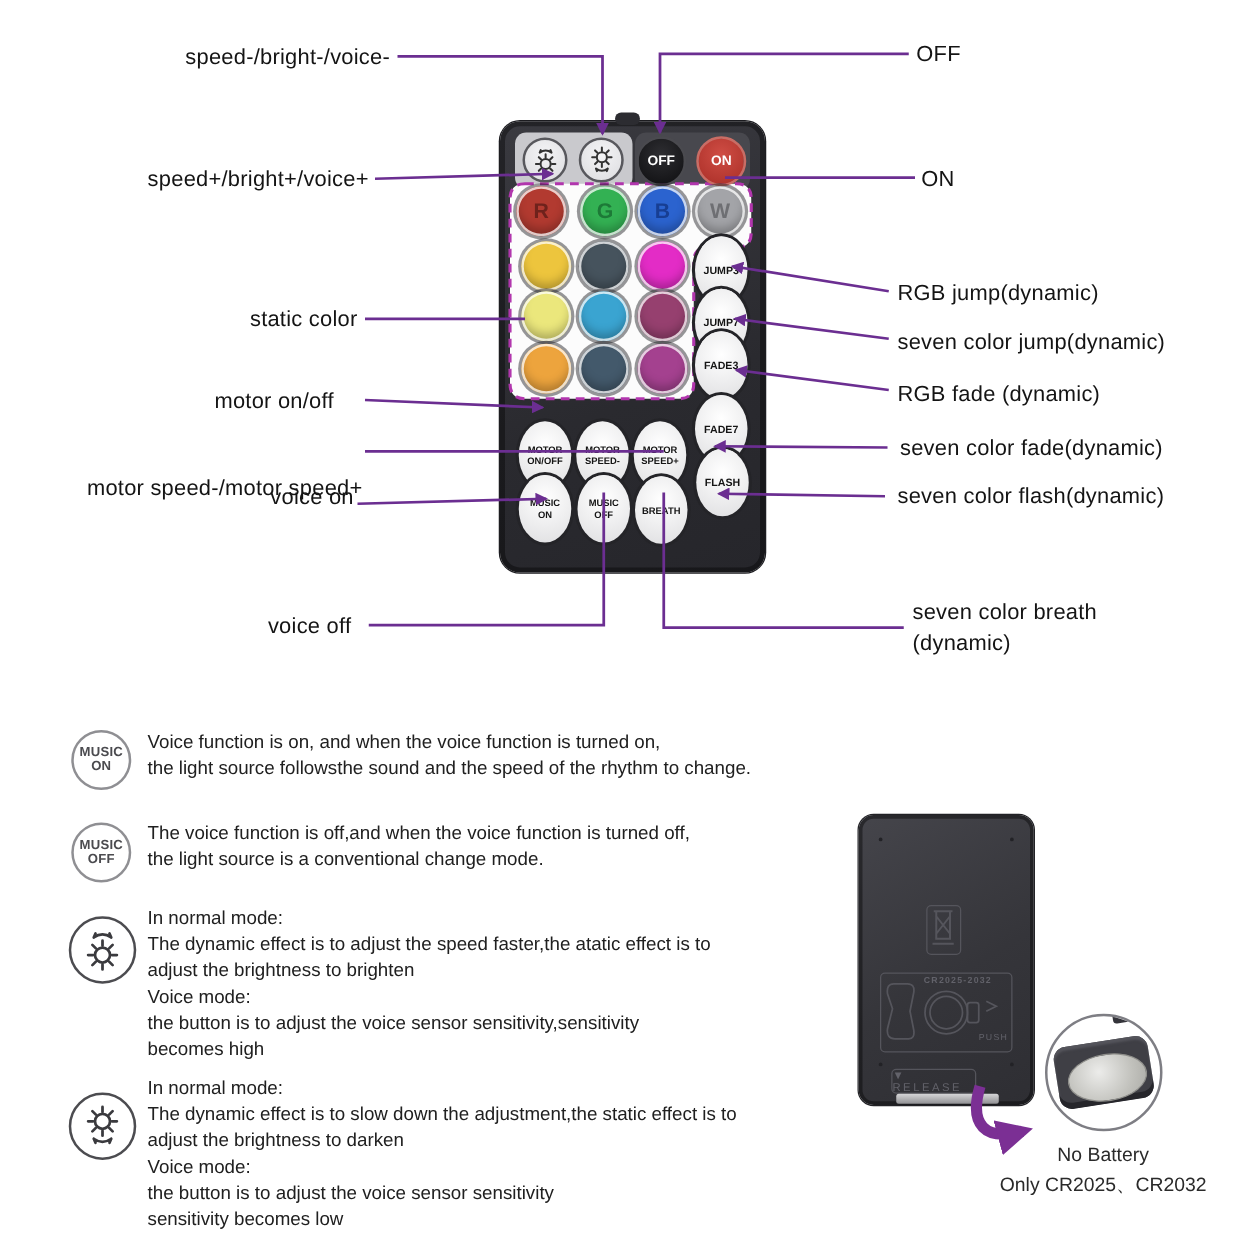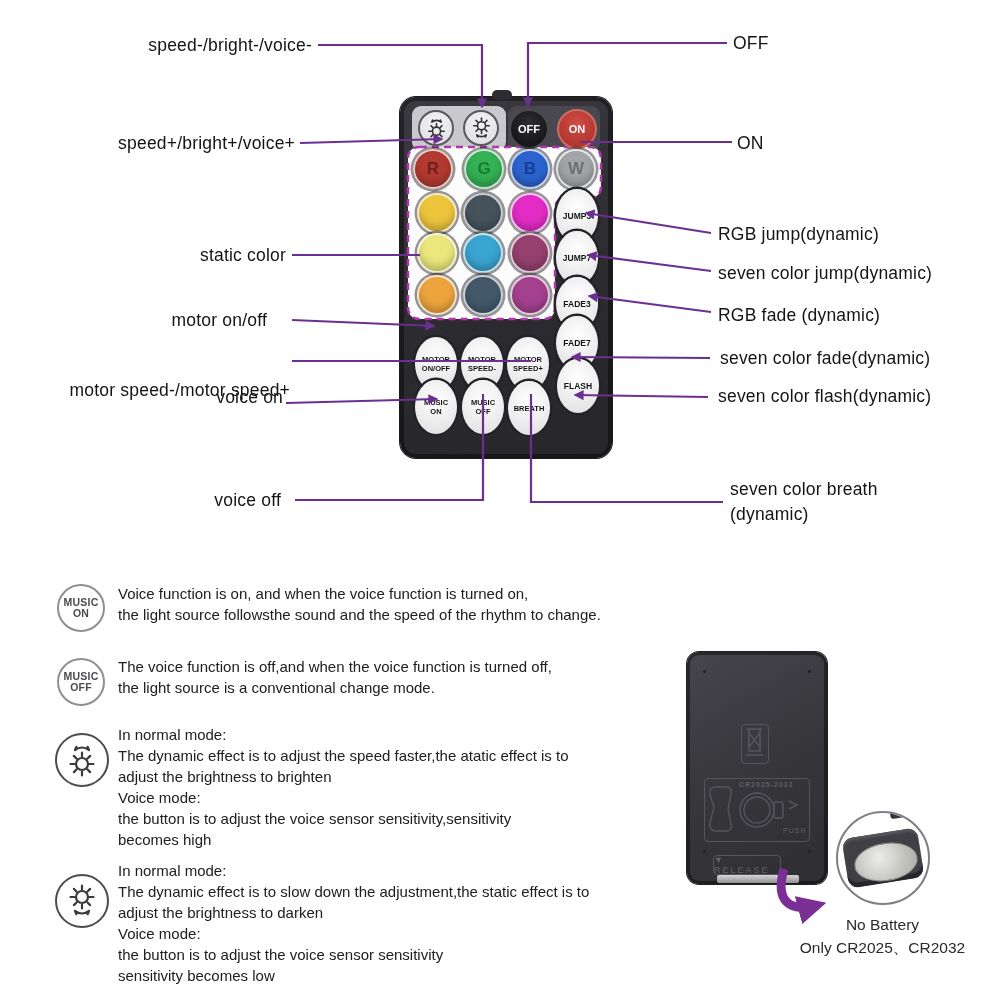--- a/index.html
+++ b/index.html
@@ -134,21 +134,21 @@
   <div class="btn colorb" style="left: 17px; top: 178px; background: rgb(237, 164, 61);"></div>
   <div class="btn colorb" style="left: 63px; top: 178px; background: rgb(67, 89, 107);"></div>
   <div class="btn colorb" style="left: 110px; top: 178px; background: rgb(164, 65, 143);"></div>
 
   <div class="btn fn" style="left:156px;top:92px;">
       <span>JUMP3</span>
     </div>
   <div class="btn fn" style="left:156px;top:134px;">
       <span>JUMP7</span>
     </div>
-  <div class="btn fn" style="left:156px;top:180px;">
+  <div class="btn fn" style="left:156px;top:168px;">
       <span>FADE3</span>
     </div>
   <div class="btn fn" style="left:156px;top:219px;">
       <span>FADE7</span>
     </div>
   <div class="btn fn" style="left:157px;top:262px;">
       <span>FLASH</span>
     </div>
 
   <div class="btn fn small pre" style="left:15px;top:216px;">MOTOR

